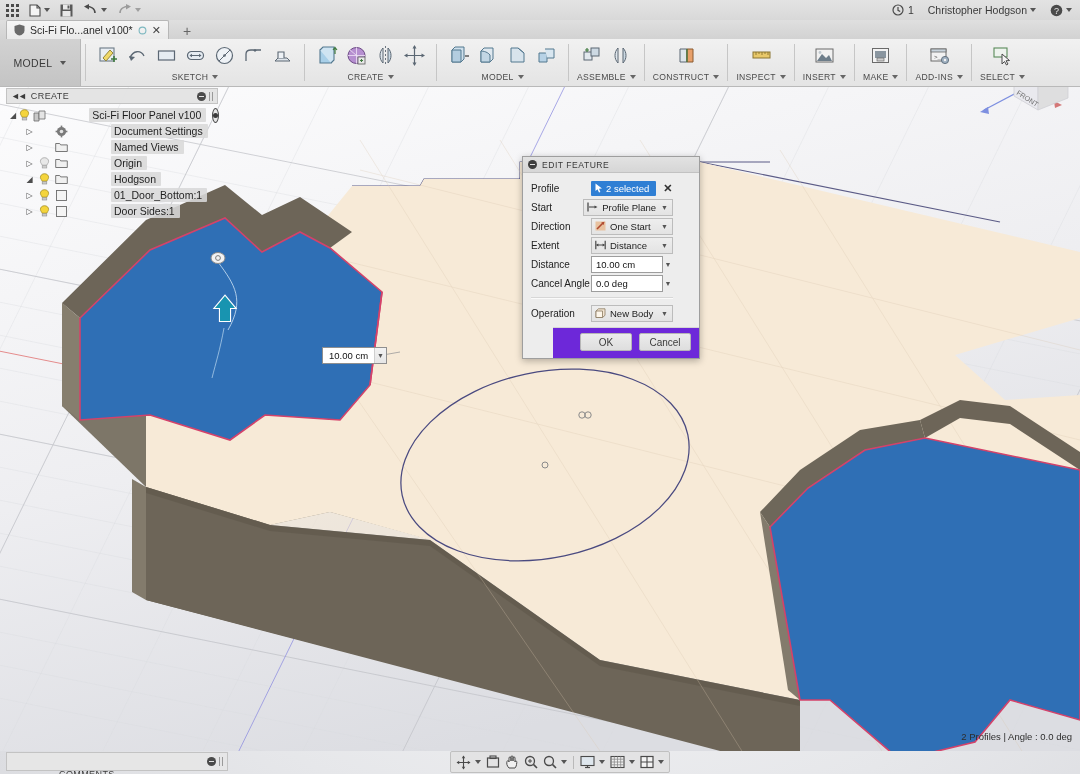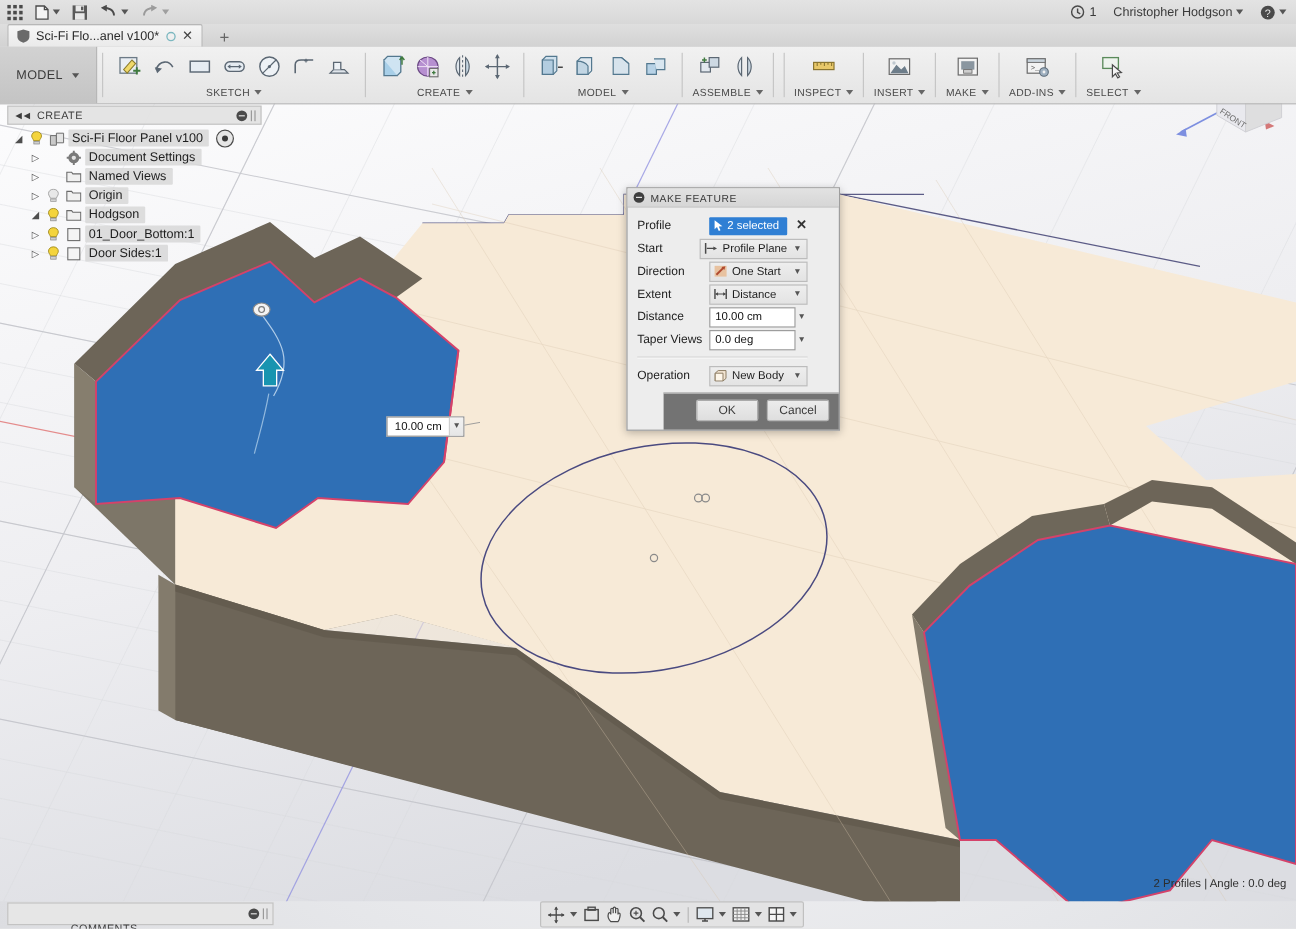--- a/index.html
+++ b/index.html
@@ -63,21 +63,21 @@
   .browserhdr .hend{margin-left:auto;display:flex;align-items:center;gap:3px;}
   .dotbtn{width:9px;height:9px;border-radius:50%;background:#4a4a4a;position:relative;}
   .dotbtn:after{content:"";position:absolute;left:2px;top:4px;width:5px;height:1px;background:#e2e2e2;}
   .gripv{width:2px;height:9px;border-left:1px solid #9a9a9a;border-right:1px solid #9a9a9a;}
   .tree{padding-top:3px;}
   .node{height:16px;display:flex;align-items:center;gap:3px;padding-left:2px;}
   .twisty{width:11px;text-align:center;color:#4e4e4e;font-size:8px;}
   .bulb{width:13px;height:13px;display:flex;align-items:center;justify-content:center;}
   .nicon{width:14px;height:14px;display:flex;align-items:center;justify-content:center;}
   .nlabel{font-size:10.5px;color:#1e1e1e;background:rgba(216,216,216,.88);
-    padding:1px 5px 1px 3px;border-radius:1px;white-space:nowrap;}
+    padding:1px 5px 1px 3px;border-radius:1px;white-space:nowrap;margin-left:40px;}
   .node.sel .nlabel{background:#2f7fd4;color:#fff;font-weight:bold;}
   .eyeball{width:13px;height:13px;border-radius:50%;border:1px solid #4a4a4a;
     display:flex;align-items:center;justify-content:center;background:#e6e6e6;}
   .eyeball i{display:block;width:5px;height:5px;border-radius:50%;background:#3a3a3a;}
 
   
   .dlg{position:absolute;left:522px;top:156px;width:176px;
     background:#ededed;border:1px solid #9e9e9e;
     box-shadow:0 2px 7px rgba(0,0,0,.28);}
   .dlghdr{height:15px;background:linear-gradient(#e2e2e2,#d6d6d6);
@@ -94,21 +94,21 @@
   .xbtn{margin-left:7px;color:#333;font-size:11px;line-height:10px;font-weight:bold;}
   .combo{flex:1;height:15px;background:linear-gradient(#eeeeee,#e3e3e3);
     border:1px solid #bcbcbc;display:flex;align-items:center;gap:4px;padding:0 3px;
     font-size:9.5px;color:#1d1d1d;}
   .combo .cv{flex:1;white-space:nowrap;overflow:hidden;}
   .combo .dd{width:9px;text-align:center;color:#555;font-size:7px;}
   .txtin{flex:1;height:15px;background:#fff;border:1px solid #9d9d9d;
     display:flex;align-items:center;padding:0 4px;font-size:9.5px;color:#111;}
   .txtdd{width:10px;text-align:center;color:#555;font-size:7px;}
   .hr{height:1px;background:#d7d7d7;margin:5px 0 5px 0;border-bottom:1px solid #fafafa;}
-  .dlgfoot{border-top:1px solid #d5d5d5;background:#737373;
+  .dlgfoot{border-top:1px solid #d5d5d5;background:#6d28d9;
     display:flex;justify-content:flex-end;gap:7px;padding:5px 8px 7px 8px;margin-left:30px;}
   .btn{min-width:50px;height:16px;background:linear-gradient(#ececec,#dedede);
     border:1px solid #b6b6b6;border-radius:2px;display:flex;align-items:center;
     justify-content:center;font-size:10px;color:#3b3b3b;}
 
   
   .dimbox{position:absolute;left:322px;top:347px;display:flex;align-items:center;
     background:#fff;border:1px solid #8f8f8f;height:15px;}
   .dimbox .dv{font-size:9.5px;color:#111;padding:0 6px;}
   .dimbox .dd{width:11px;border-left:1px solid #cfcfcf;height:100%;
@@ -551,20 +551,35 @@
           </svg>
         </div>
       </div>
       <div class="glabel">
         <span>ASSEMBLE</span>
           <i class="caret"></i>
       </div>
     </div>
     <div class="sep"></div>
 
+    <div class="group">
+      <div class="grow">
+        <div class="tool">
+          <svg width="23" height="23" viewBox="0 0 23 23">
+            <path d="M5 5 h7 v13 h-7 z" fill="#dfe6ec" stroke="#5b6773" stroke-width="1"></path>
+            <path d="M12 5 h6 v13 h-6 z" fill="#e8a06a" stroke="#8a5a30" stroke-width="1"></path>
+            <path d="M12 5 v13" stroke="#3f7a3f" stroke-width="1.2"></path>
+          </svg>
+        </div>
+      </div>
+      <div class="glabel">
+        <span>CONSTRUCT</span>
+          <i class="caret"></i>
+      </div>
+    </div>
     <div class="sep"></div>
 
     <div class="group">
       <div class="grow">
         <div class="tool">
           <svg width="23" height="23" viewBox="0 0 23 23">
             <rect x="3" y="8" width="17" height="6" fill="#e8c86a" stroke="#8a7530" stroke-width="1"></rect>
             <path d="M6 8 v3 M9 8 v2 M12 8 v3 M15 8 v2 M18 8 v3" stroke="#8a7530" stroke-width="0.9"></path>
           </svg>
         </div>
@@ -769,21 +784,21 @@
         </span>
         <span class="nlabel">Door Sides:1</span>
       </div>
 
     </div>
   </div>
 
   <div class="dlg">
     <div class="dlghdr">
       <span class="dlgmin"></span>
-      <span>MAKE FEATURE</span>
+      <span>EDIT FEATURE</span>
     </div>
     <div class="dlgbody">
 
       <div class="row">
         <span class="rlab">Profile</span>
         <span class="rctl">
           <span class="selchip">
             <svg width="8" height="10" viewBox="0 0 8 10">
                 <path d="M0.5 0.5 L0.5 8 L2.5 6.2 L4 9.5 L5.4 8.9 L4 5.8 L7 5.6 Z" fill="#ffffff"></path>
               </svg>
@@ -843,21 +858,21 @@
         <span class="rlab">Distance</span>
         <span class="rctl">
           <span class="txtin">
             <span>10.00 cm</span>
           </span>
           <span class="txtdd">▼</span>
         </span>
       </div>
 
       <div class="row">
-        <span class="rlab">Taper Views</span>
+        <span class="rlab">Cancel Angle</span>
         <span class="rctl">
           <span class="txtin">
             <span>0.0 deg</span>
           </span>
           <span class="txtdd">▼</span>
         </span>
       </div>
 
       <div class="hr"></div>
 

